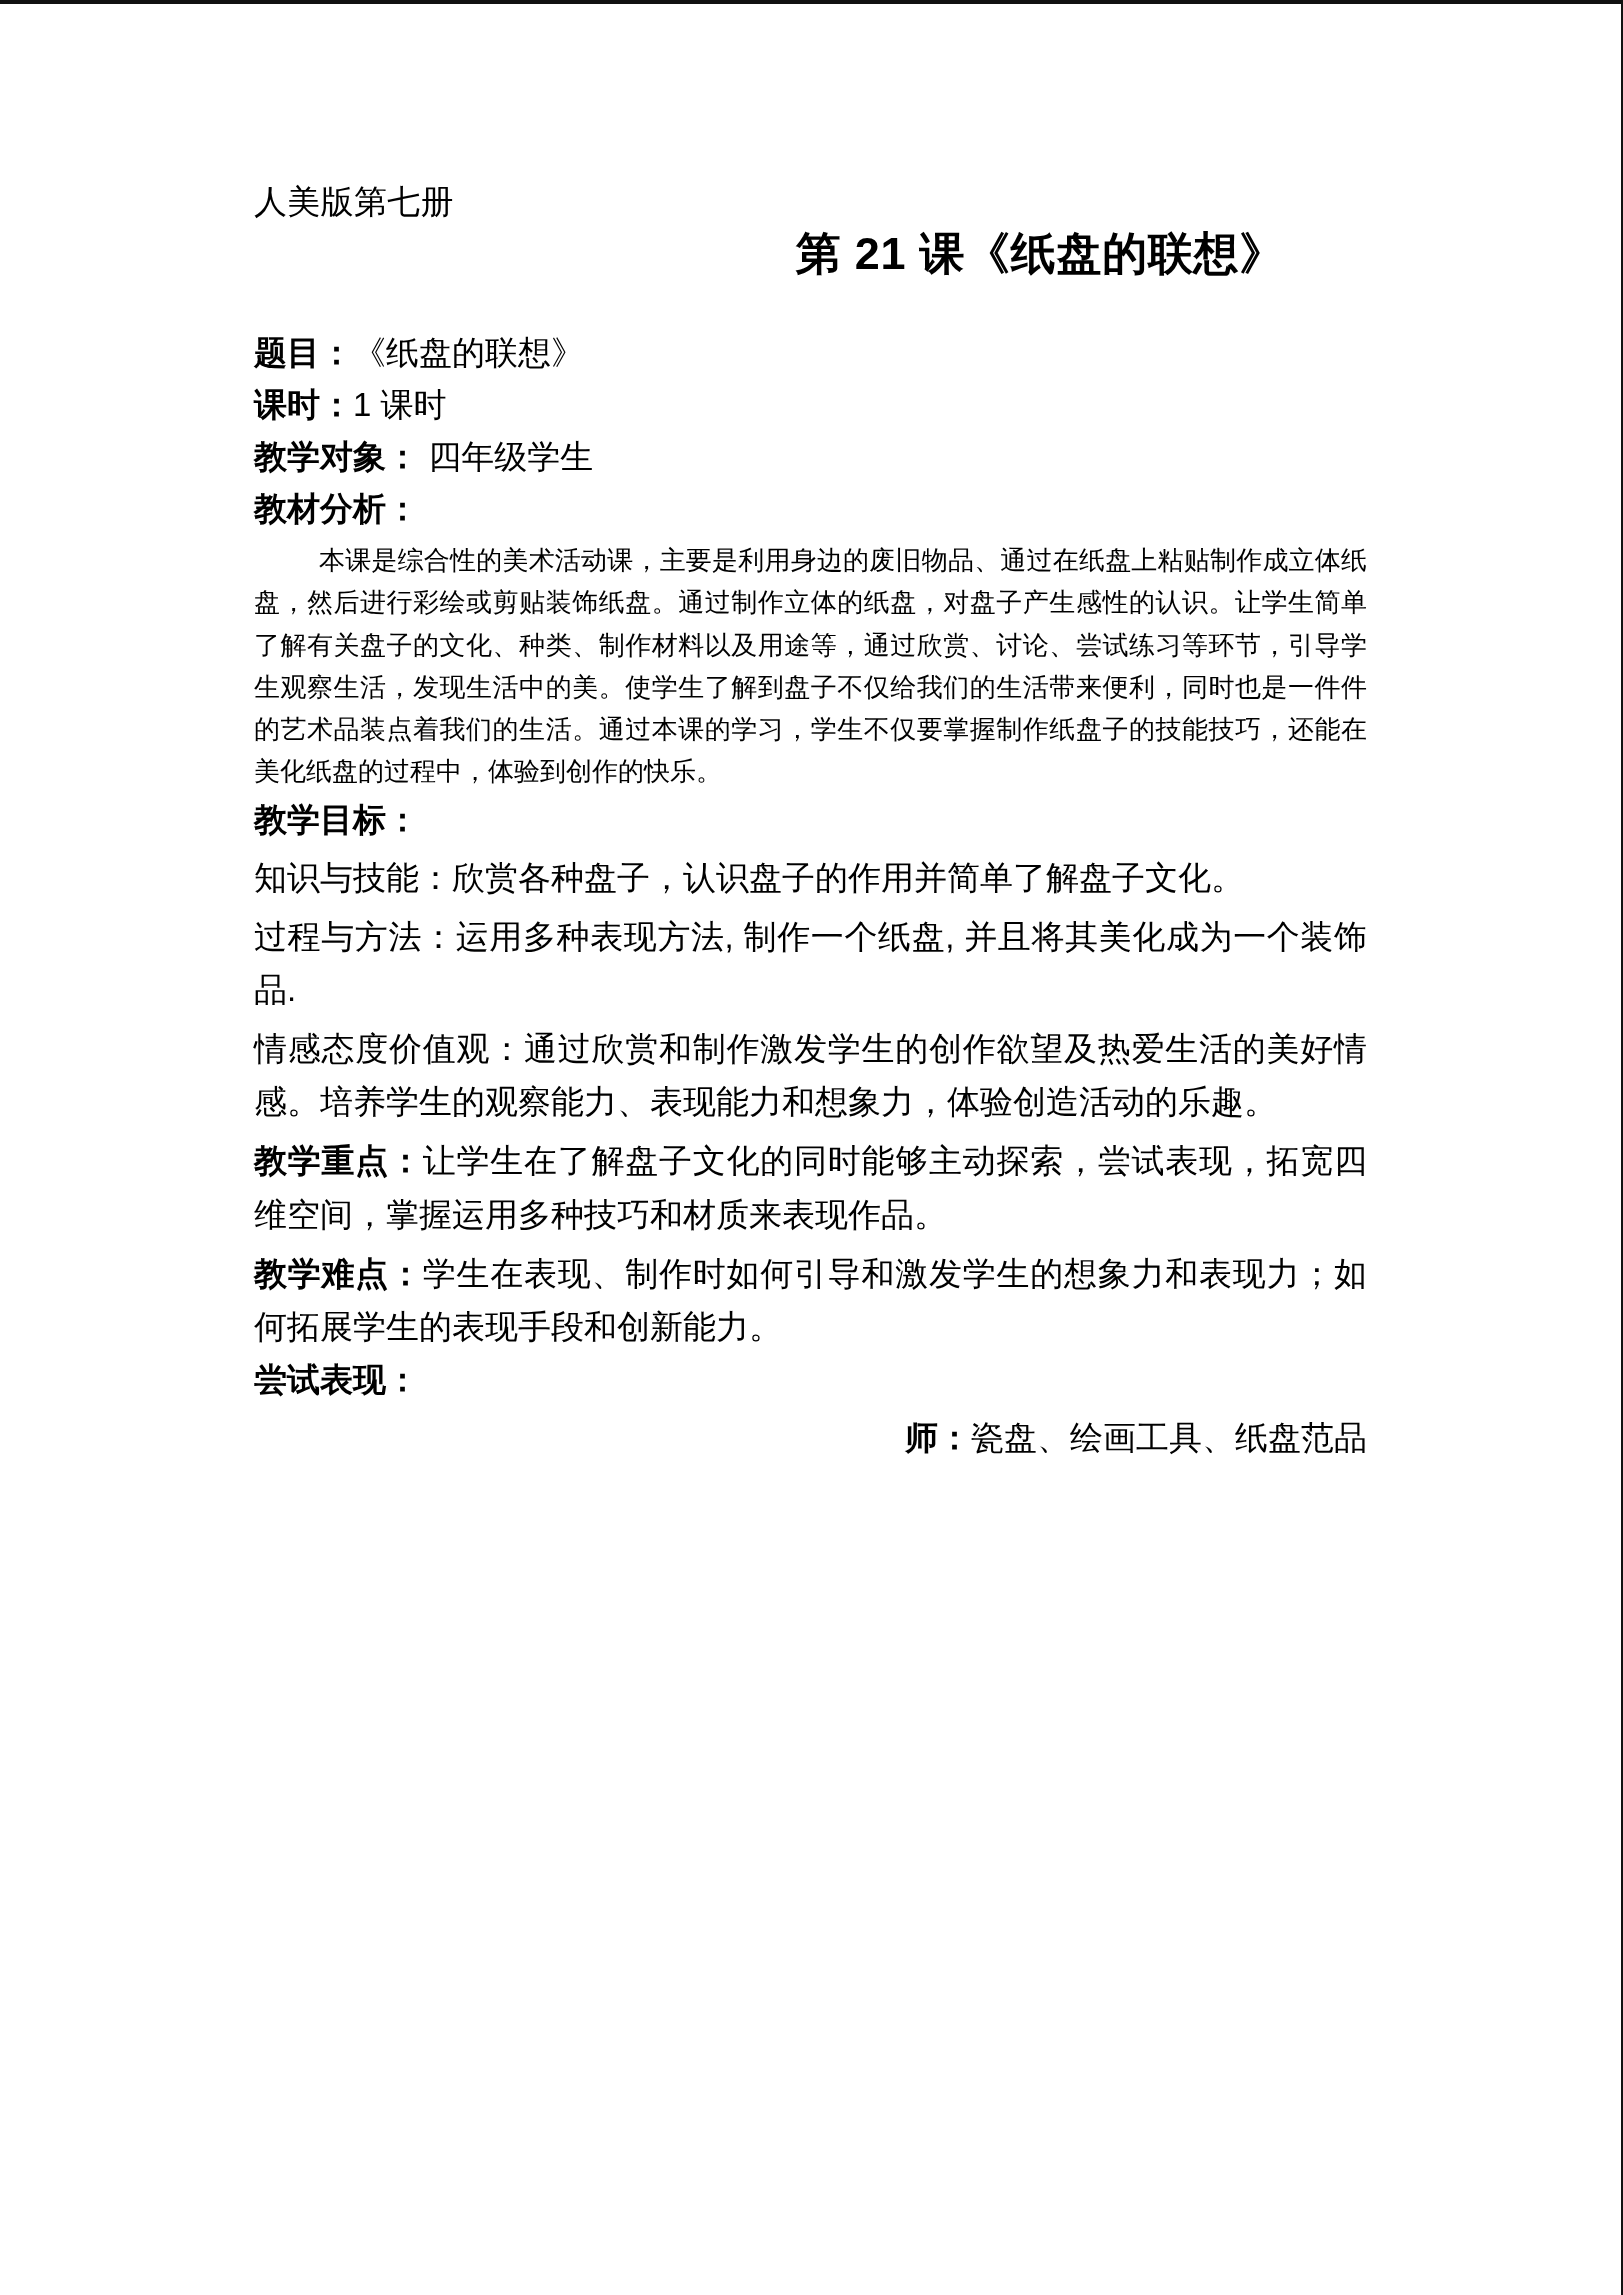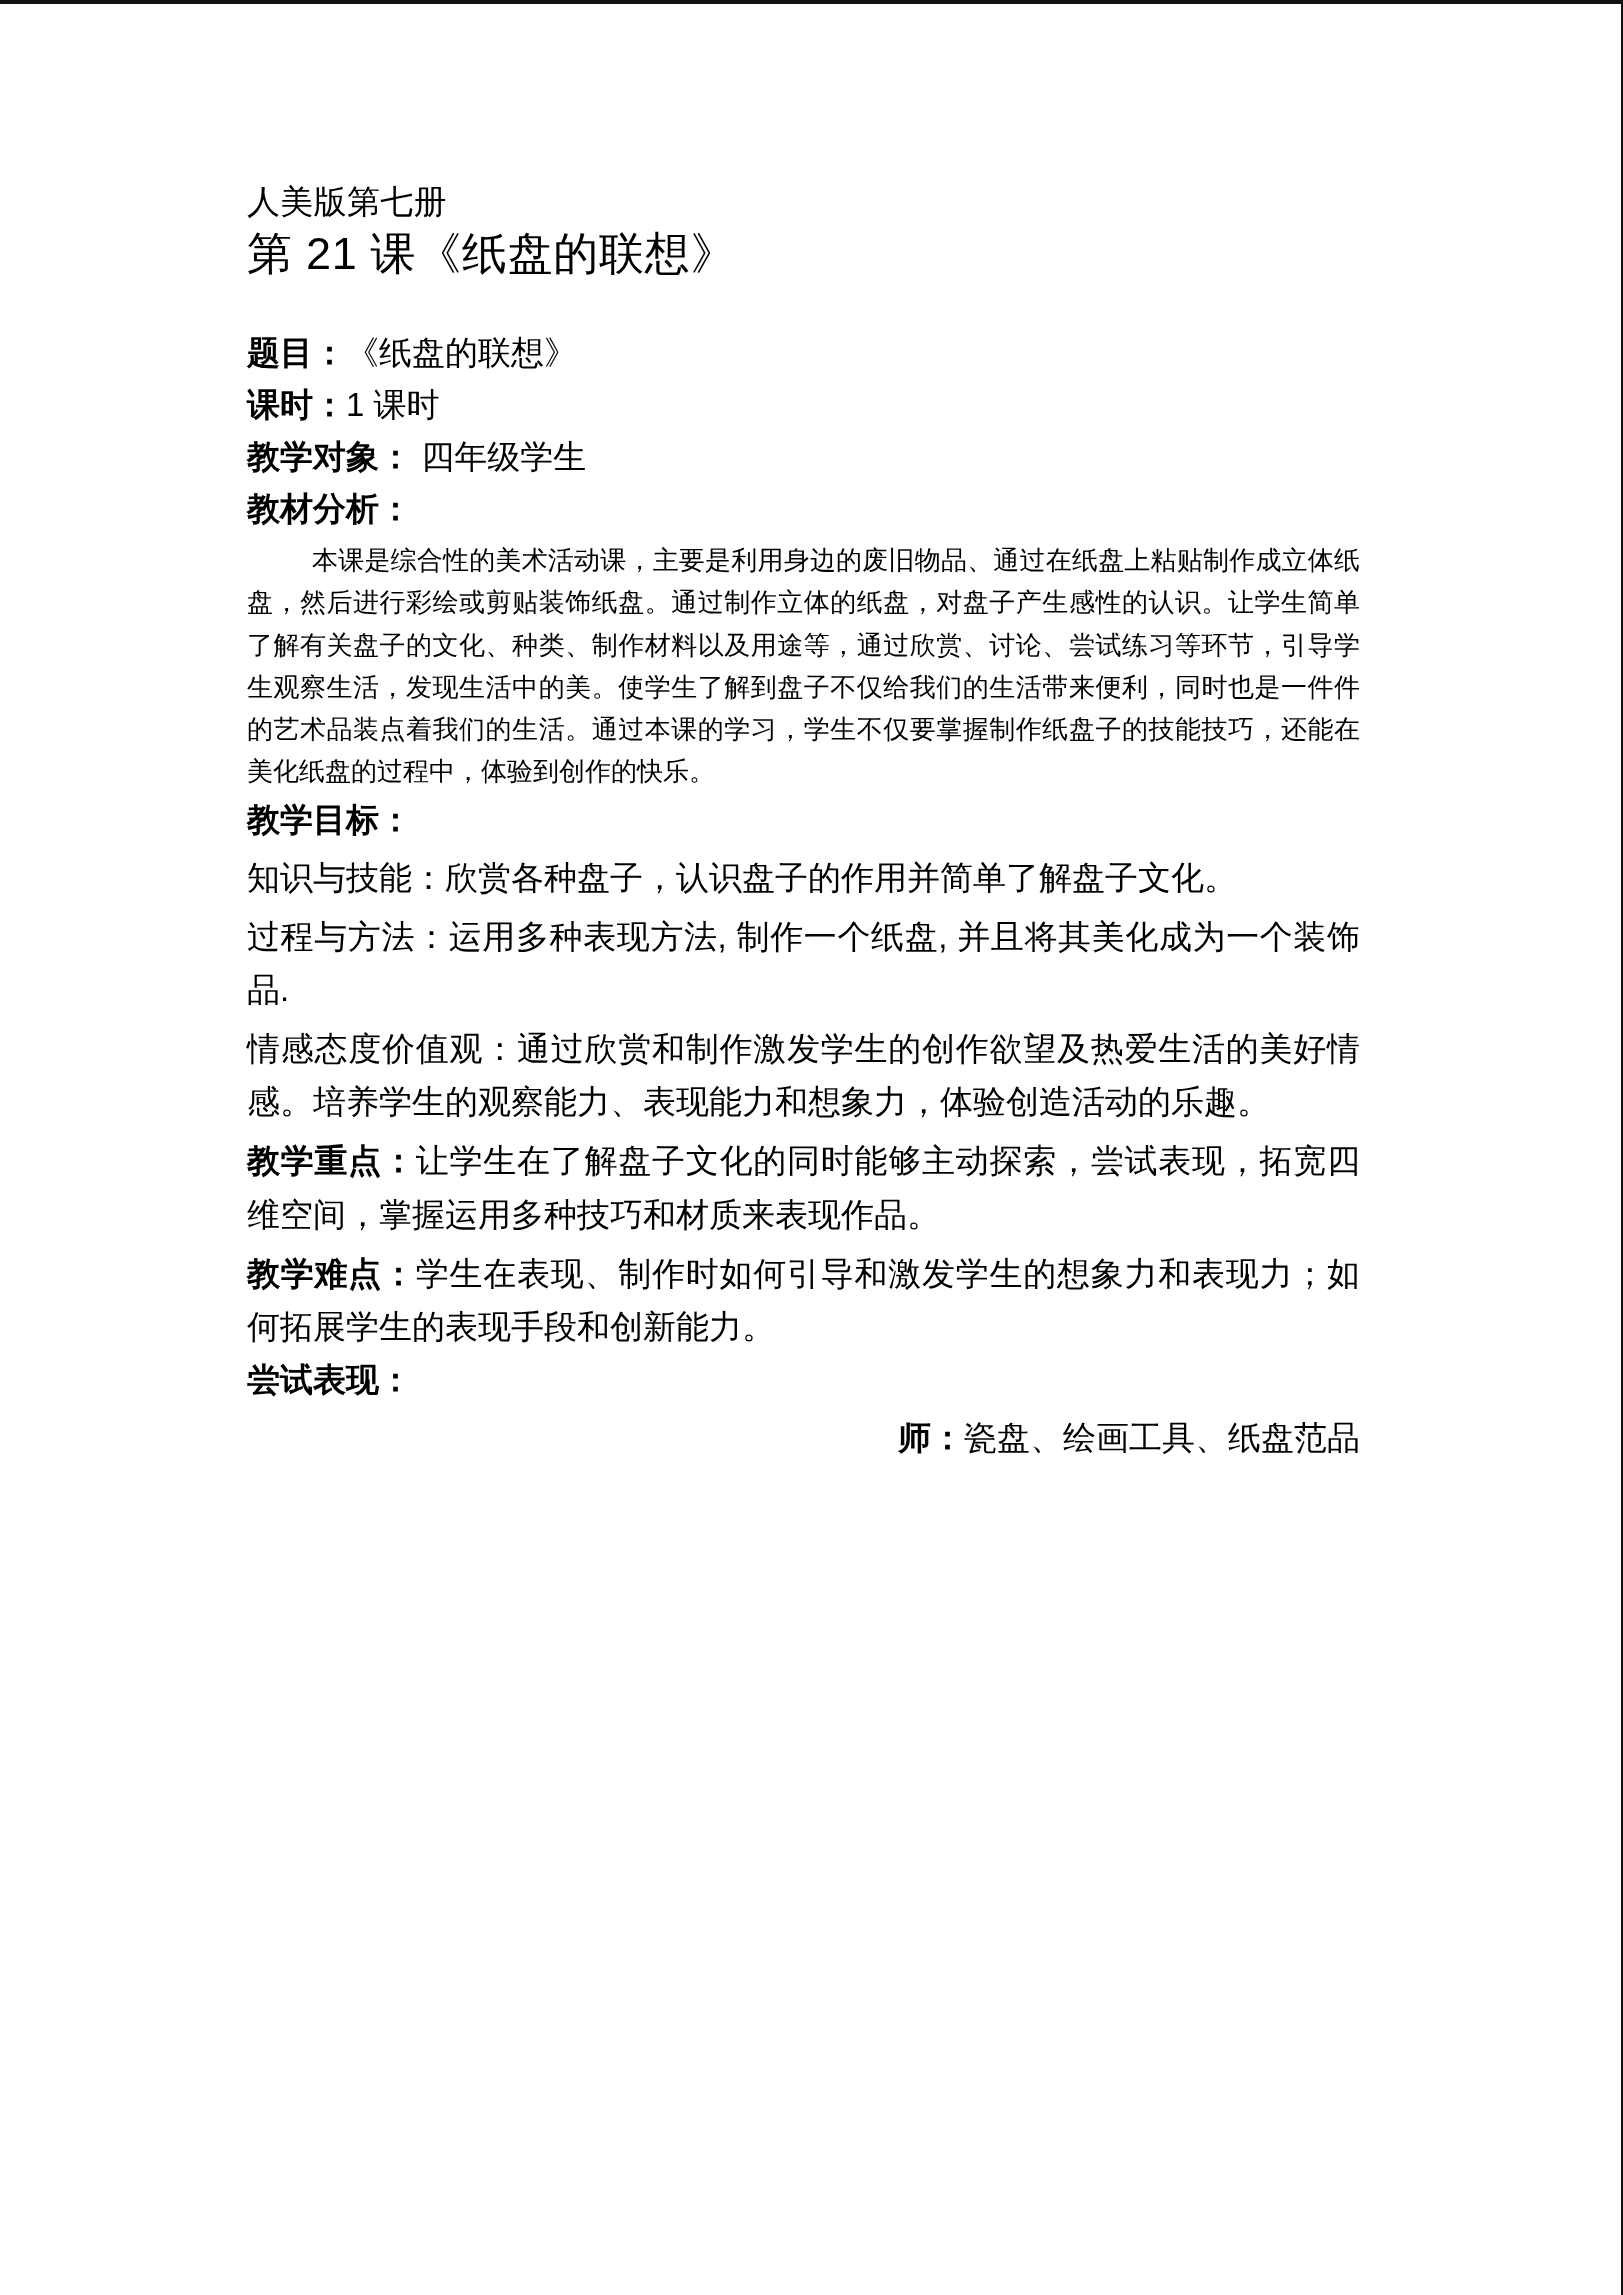--- a/index.html
+++ b/index.html
@@ -14,38 +14,38 @@
     background: #ffffff;
     box-sizing: border-box;
     border-top: 4.8px solid #111111;
     border-right: 2.7px solid #111111;
     overflow: hidden;
     font-family: "Liberation Sans", "DejaVu Sans", sans-serif;
     color: #000000;
   }
   .content {
     position: absolute;
-    left: 247px;
+    left: 254px;
     top: 181px;
     width: 1113px;
   }
   
   .subhead {
     font-size: 33px;
     line-height: 1.0;
     font-weight: 400;
     letter-spacing: 0.3px;
     margin: 0 0 9.5px 0;
   }
   
   .doc-title {
     font-size: 45px;
-    font-weight: 400;
+    font-weight: 700;
     line-height: 1.15;
-    text-align: left;
+    text-align: right;
     margin: 0 0 53px 0;
     letter-spacing: 0.7px;
     padding-right: 82px;
   }
   
   .line {
     font-size: 33px;
     line-height: 1.30;
     margin: 0 0 8.9px 0;
     letter-spacing: 0px;

